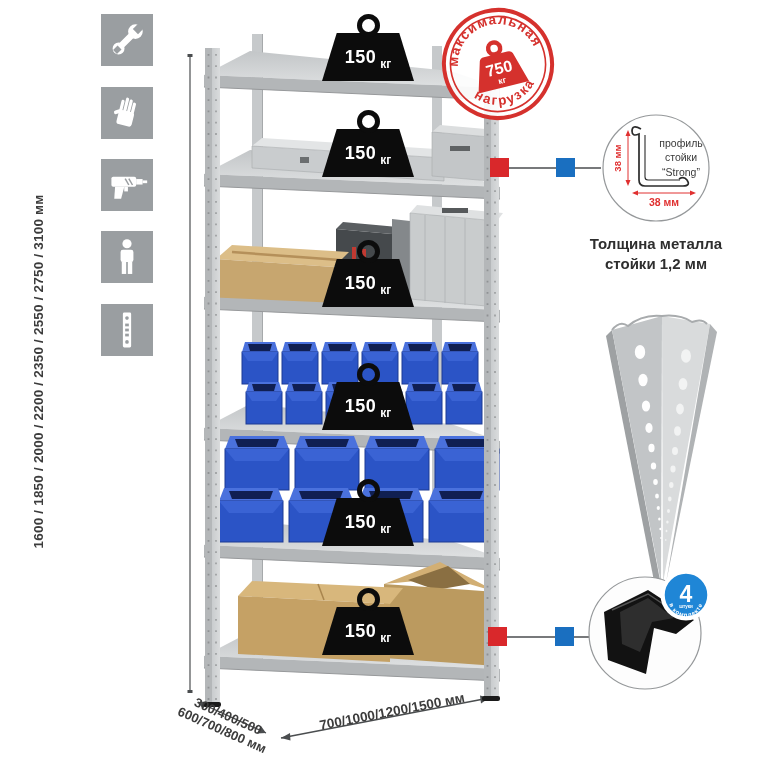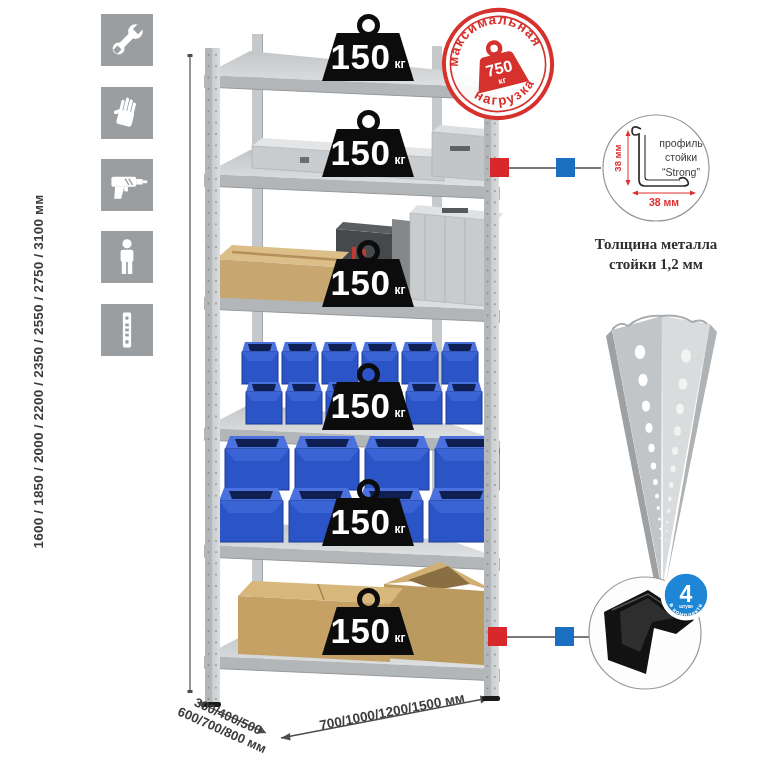--- a/index.html
+++ b/index.html
@@ -11,35 +11,35 @@
   
   .tool-icon{position:absolute;left:101px;width:52px;height:52px;background:#9a9ea1;
              display:flex;align-items:center;justify-content:center;}
 
   
   .weight{position:absolute;width:92px;text-align:center;}
   .w-ring{width:13px;height:13px;border:5px solid #0c0c0c;border-radius:50%;
           margin:0 auto -4px;background:transparent;position:relative;z-index:2;}
   .w-body{height:48px;background:#0c0c0c;clip-path:polygon(16% 0,84% 0,100% 100%,0 100%);
           display:flex;align-items:center;justify-content:center;color:#fff;}
-  .w-val{font-weight:bold;font-size:35px;letter-spacing:.5px;}
+  .w-val{font-weight:bold;font-size:18px;letter-spacing:.5px;}
   .w-unit{font-weight:bold;font-size:12px;margin:14px 0 0 4px;}
 
   
   .dim{position:absolute;color:#3c3c3c;font-weight:bold;white-space:nowrap;}
   .dim-h{left:-162px;top:364px;width:400px;text-align:center;font-size:13.5px;
          transform:rotate(-90deg);transform-origin:center;letter-spacing:.2px;}
   .dim-d{left:150px;top:708px;width:150px;text-align:center;font-size:13px;line-height:1.18;
          transform:rotate(24deg);}
   .dim-w{left:272px;top:704px;width:240px;text-align:center;font-size:13.5px;
          transform:rotate(-11deg);}
 
   
   .cap{position:absolute;left:572px;width:168px;text-align:center;color:#2e2e2e;
-       font-weight:bold;font-size:15px;line-height:1.35;font-family:Liberation Serif, serif;}
+       font-weight:bold;font-size:15px;line-height:1.35;}
   .cap1{top:234px;}
   .cap2{top:702px;}
 </style>
 </head>
 <body>
 
 <div class="canvas">
 
   <svg class="scene" width="765" height="765" viewBox="0 0 765 765">
     <defs>

